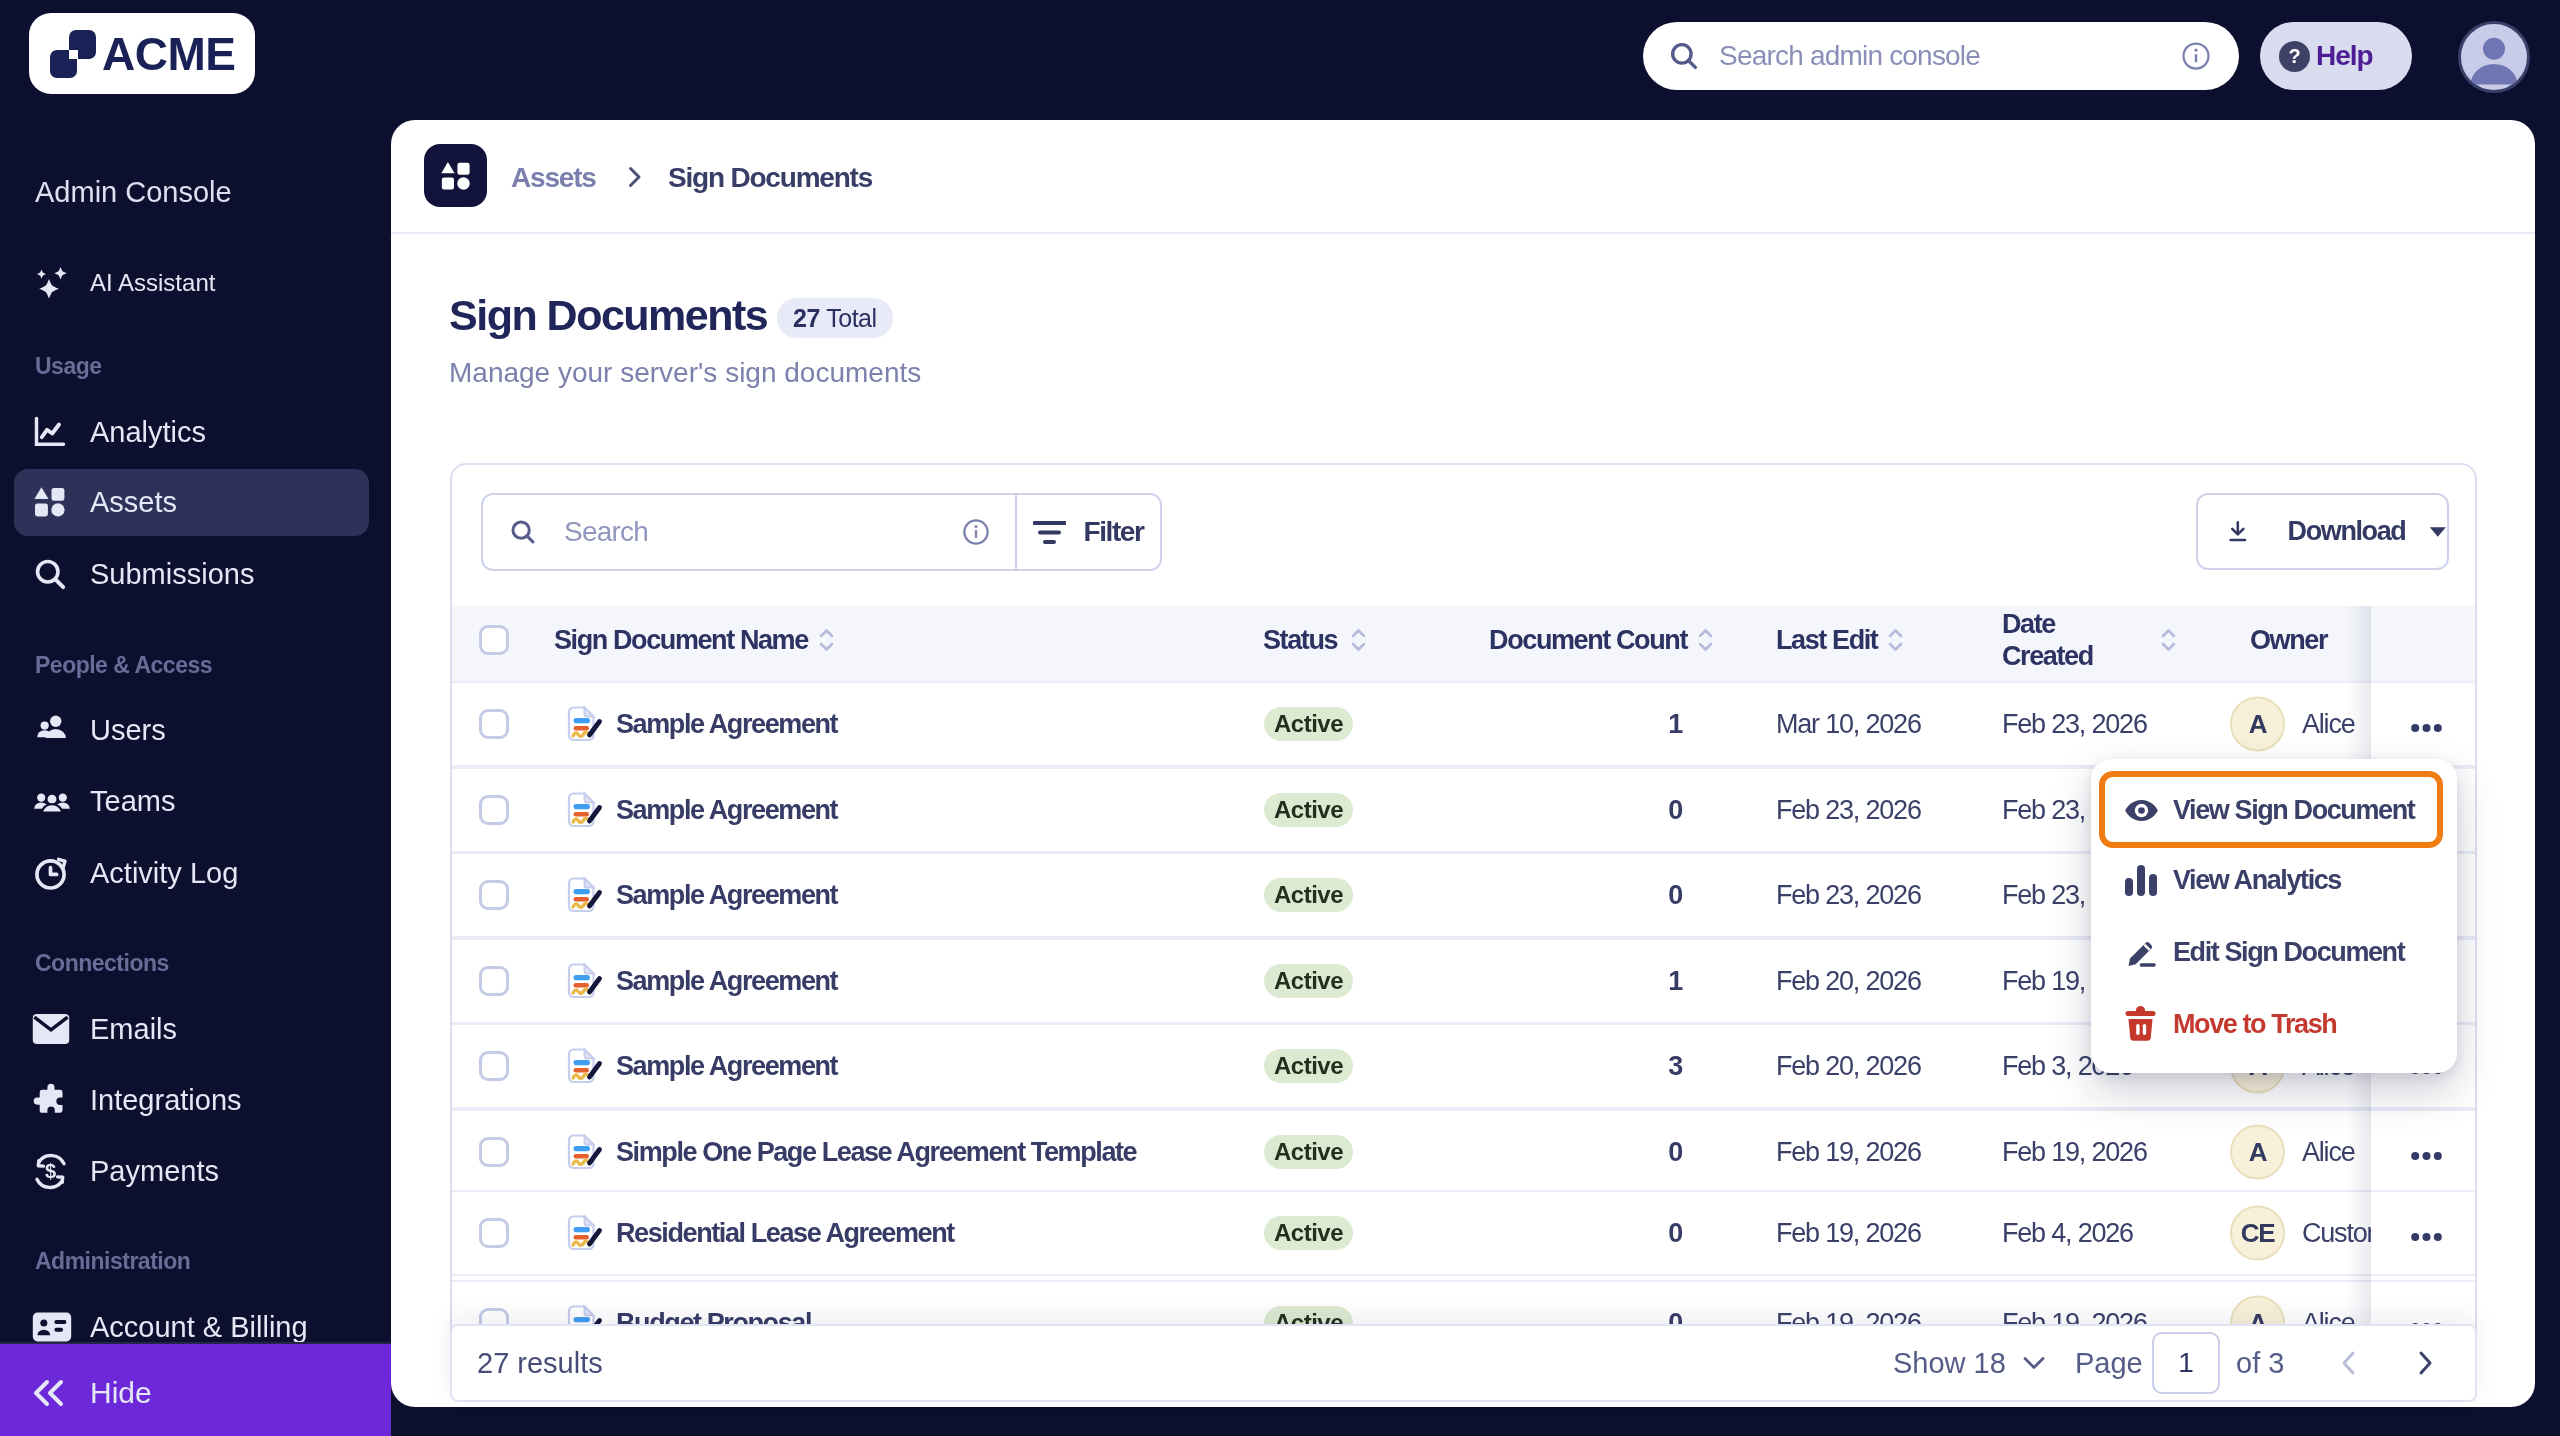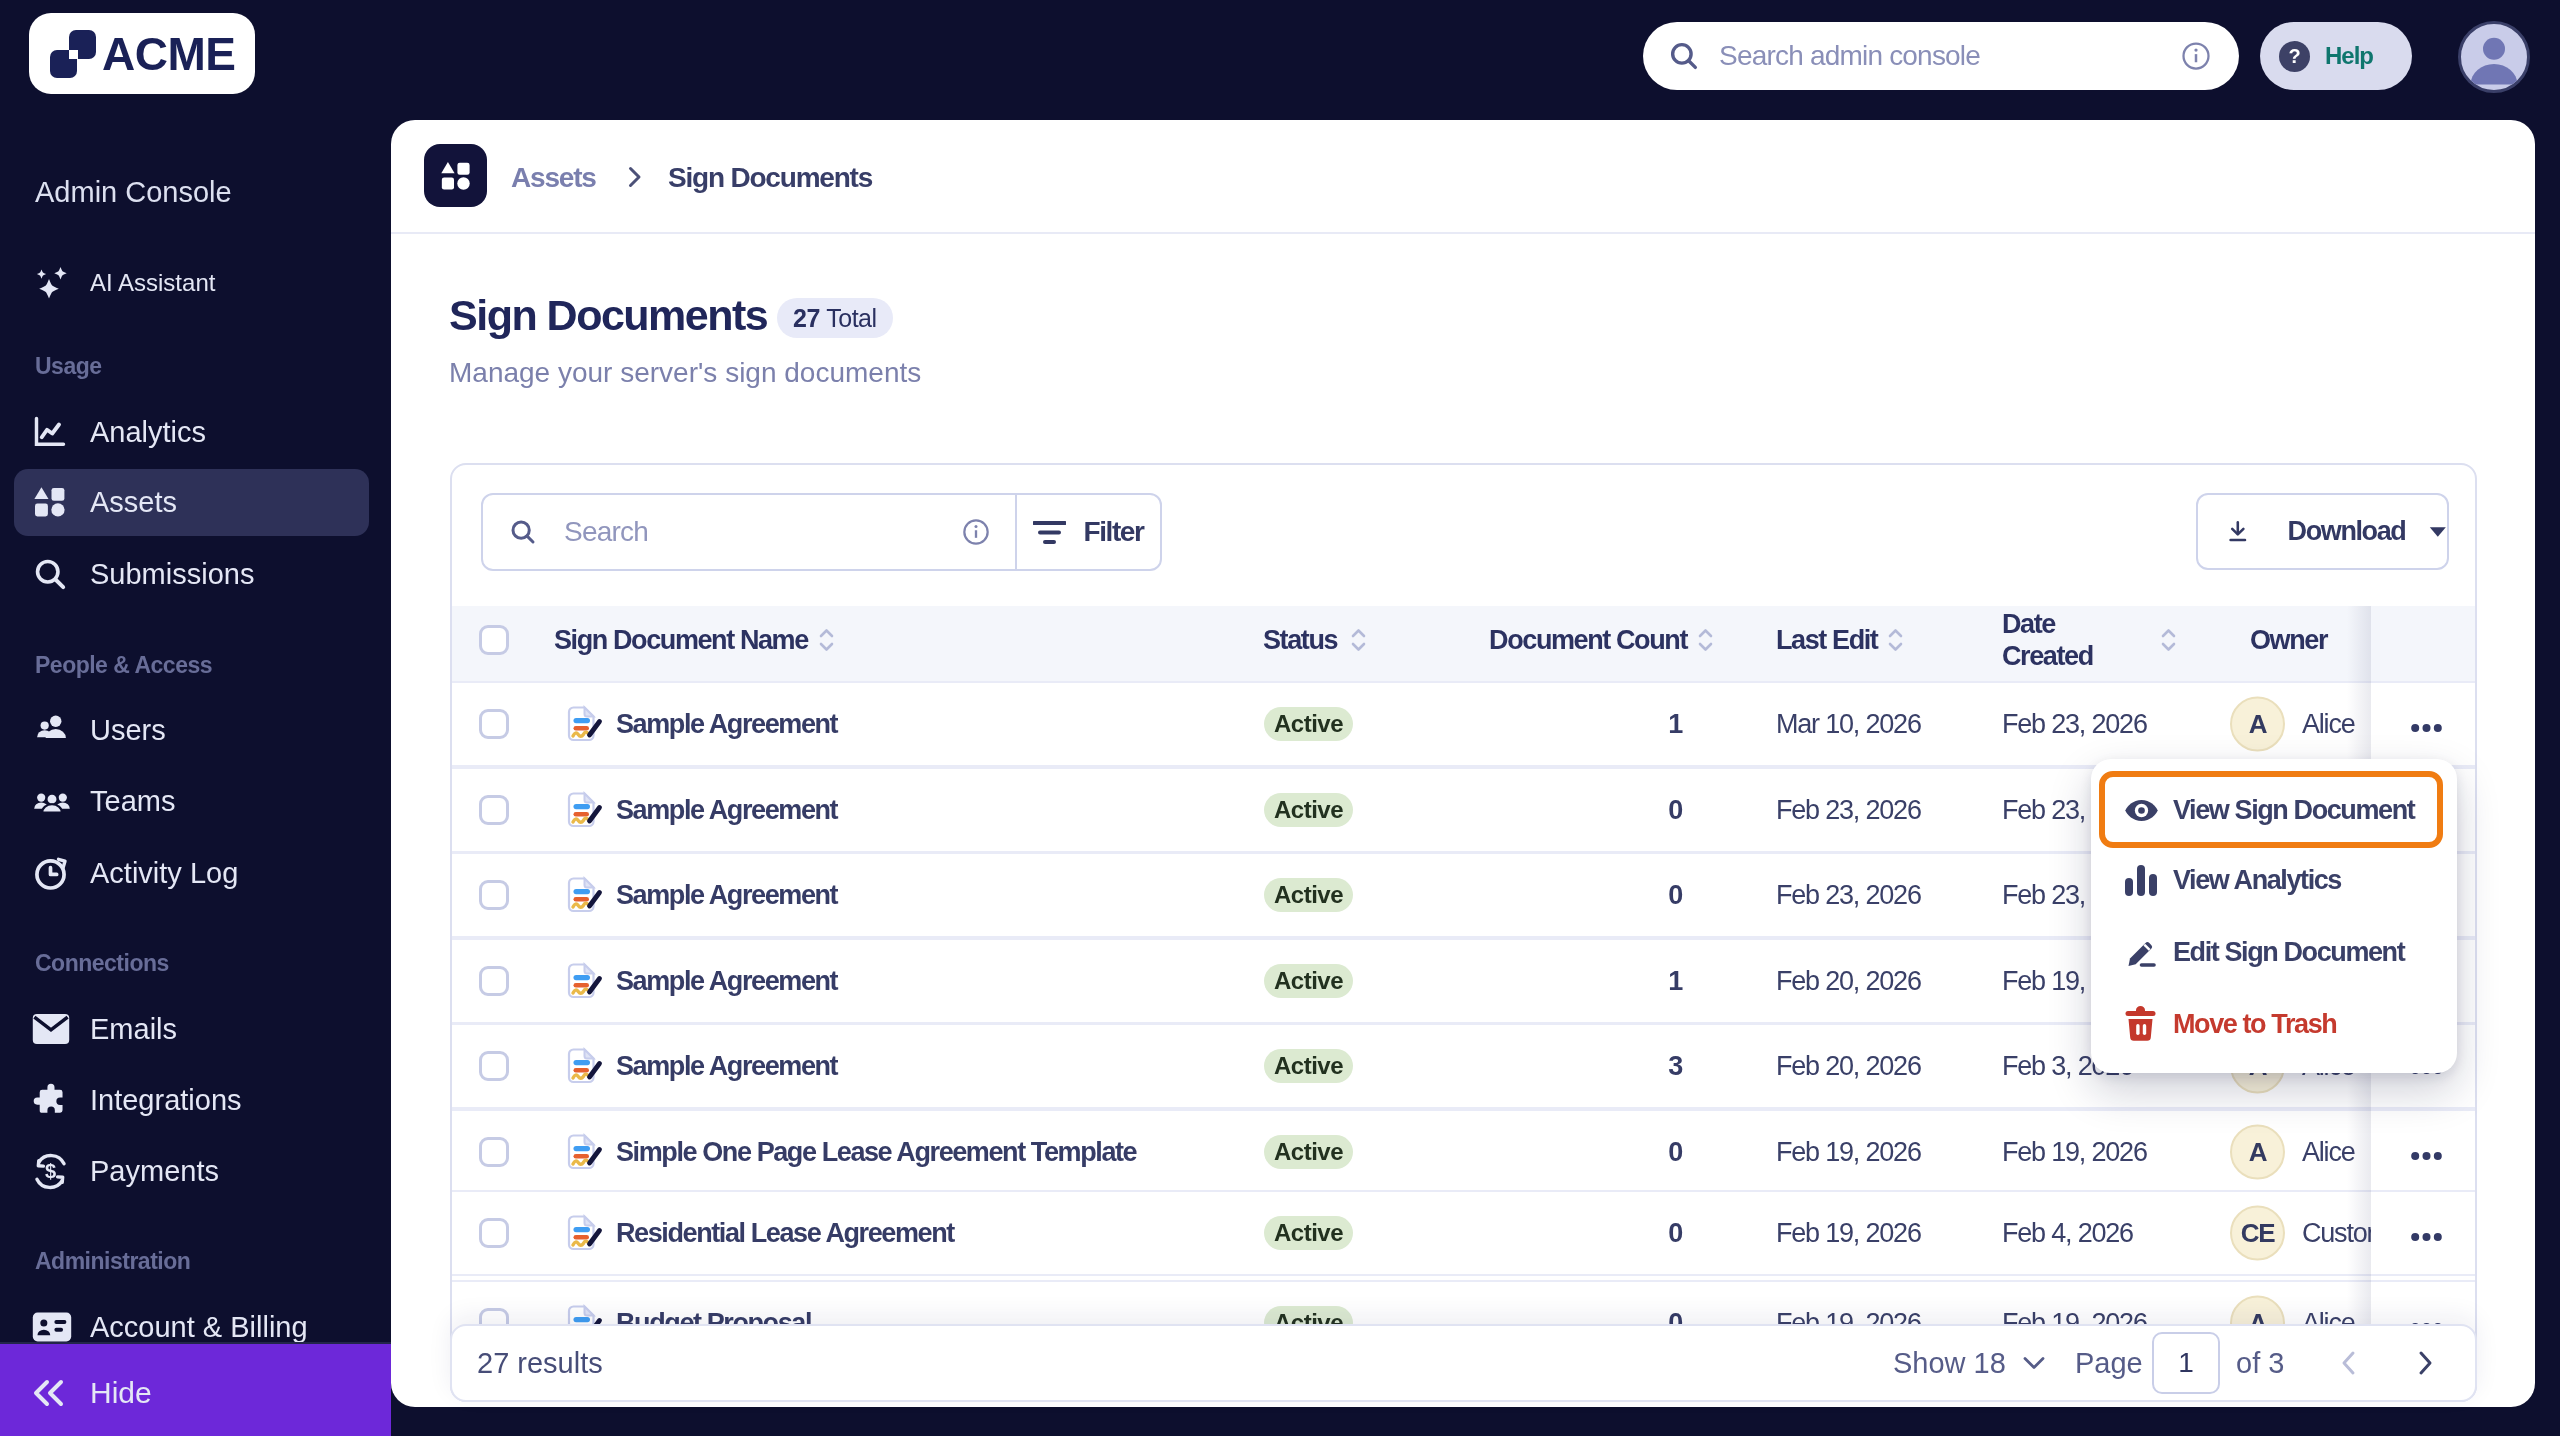--- a/index.html
+++ b/index.html
@@ -6,21 +6,21 @@
 html,body { width:2560px; height:1436px; }
 body { background:#0d0f2e; font-family:"Liberation Sans",sans-serif; position:relative; overflow:hidden; }
 .abs { position:absolute; }
 
 #logo { left:29px; top:13px; width:226px; height:81px; background:#fff; border-radius:22px; display:flex; align-items:center; }
 #logo .word { font-size:46px; font-weight:800; color:#1a2157; letter-spacing:-0.5px; margin-left:6px; }
 #searchpill { left:1643px; top:22px; width:596px; height:68px; background:#fff; border-radius:34px; display:flex; align-items:center; }
 #searchpill .ph { font-size:28px; color:#8a8fb8; margin-left:18px; letter-spacing:-0.8px; }
 #helpbtn { left:2260px; top:22px; width:152px; height:68px; background:#d9dbee; border-radius:34px; display:flex; align-items:center; }
 #helpbtn .q { width:31px; height:31px; border-radius:50%; background:#3d4166; color:#fff; font-size:20px; font-weight:700; display:flex; align-items:center; justify-content:center; margin-left:19px; }
-#helpbtn .t { font-size:24px; font-weight:700; color:#0f766e; margin-left:15px; letter-spacing:-1px; }
+#helpbtn .t { font-size:28px; font-weight:700; color:#4c1d95; margin-left:6px; letter-spacing:-1px; }
 #avatar { left:2458px; top:21px; width:72px; height:72px; border-radius:50%; background:#c9cce9; border:3px solid #3a3f68; overflow:hidden; }
 
 .side-label { left:35px; font-size:23px; font-weight:700; color:#686d98; letter-spacing:-0.5px; }
 .side-item { left:0; width:391px; height:64px; display:flex; align-items:center; }
 .side-item .ic { width:58px; margin-left:32px; display:flex; justify-content:flex-start; }
 .side-item .tx { font-size:29px; color:#e4e7f5; }
 #assets-pill { left:14px; top:469px; width:355px; height:67px; background:#2e3158; border-radius:14px; }
 #hidebar { left:0; top:1342px; width:391px; height:94px; background:#6d28d9; border-top:2px solid #23264a; }
 
 #page { left:391px; top:120px; width:2144px; height:1287px; background:#fff; border-radius:24px; }
@@ -42,21 +42,21 @@
 
 #thead .cell { top:calc(50% - 4px); }
 #thead { left:0; top:141px; width:2023px; height:75px; background:#f4f6fb; font-size:27px; font-weight:700; color:#2c3261; letter-spacing:-1.4px; }
 .trow { left:0; width:2023px; height:85.5px; border-top:2px solid #e9ebf7; display:flex; align-items:center; font-size:28px; color:#3a4068; background:#fff; }
 .cb { width:30px; height:30px; border:3px solid #c6cbe5; border-radius:9px; background:#fff; }
 .name { font-weight:700; color:#363c66; font-size:27px; letter-spacing:-1.4px; }
 .pill { height:34px; background:#dcead1; border-radius:17px; display:flex; align-items:center; padding:0 10px; font-size:24px; font-weight:700; color:#22311f; letter-spacing:-0.5px; }
 .num { font-weight:700; color:#363c66; }
 .av { width:55px; height:55px; border-radius:50%; background:#f8f1d9; border:2px solid #eadfbc; display:flex; align-items:center; justify-content:center; font-size:26px; font-weight:700; color:#333a60; }
 
-#tfoot { left:59px; top:1204px; width:2027px; height:78px; background:#fff; border:2px solid #e0e3f2; border-radius:16px; box-shadow:0 -8px 24px rgba(30,35,80,0.07); }
+#tfoot { left:59px; top:1204px; width:2027px; height:78px; background:#fff; border:2px solid #e0e3f2; border-radius:8px; box-shadow:0 -8px 24px rgba(30,35,80,0.07); }
 
 .cell { position:absolute; top:50%; transform:translateY(-50%); }
 .trow { position:absolute; left:0; width:2023px; height:86px; border-bottom:2px solid #e9ebf7; background:#fff; font-size:27px; color:#3a4068; letter-spacing:-1.2px; }
 #tfoot { z-index:10; }
 
 #menu { left:2091px; top:759px; width:366px; height:314px; background:#fff; border-radius:20px; box-shadow:0 18px 44px rgba(15,20,60,0.20), 0 4px 12px rgba(15,20,60,0.10); z-index:50; }
 #menu .obox { position:absolute; left:8px; top:12px; width:344px; height:77px; border:6px solid #f07c12; border-radius:14px; }
 .mitem { position:absolute; left:33px; display:flex; align-items:center; font-size:27px; font-weight:700; color:#3a4067; letter-spacing:-1.4px; }
 .mitem .mic { width:49px; display:flex; }
 </style>

